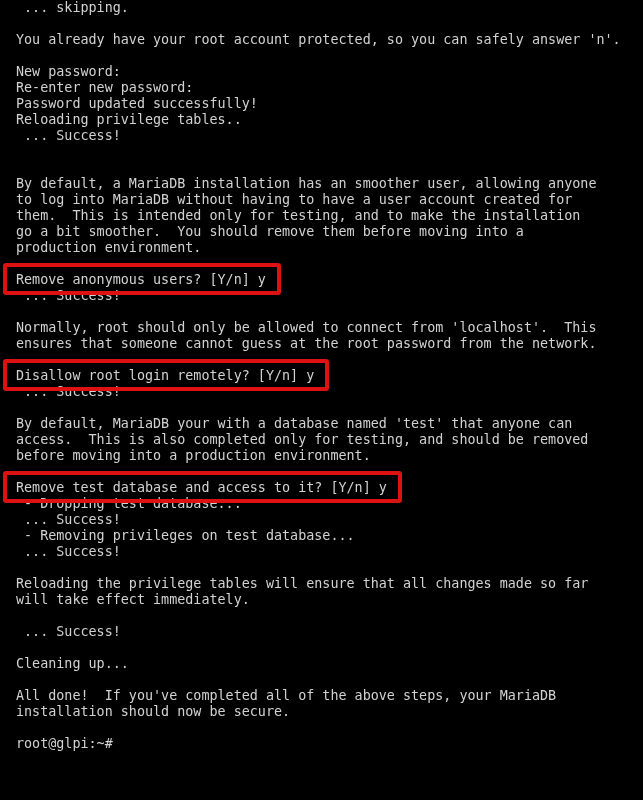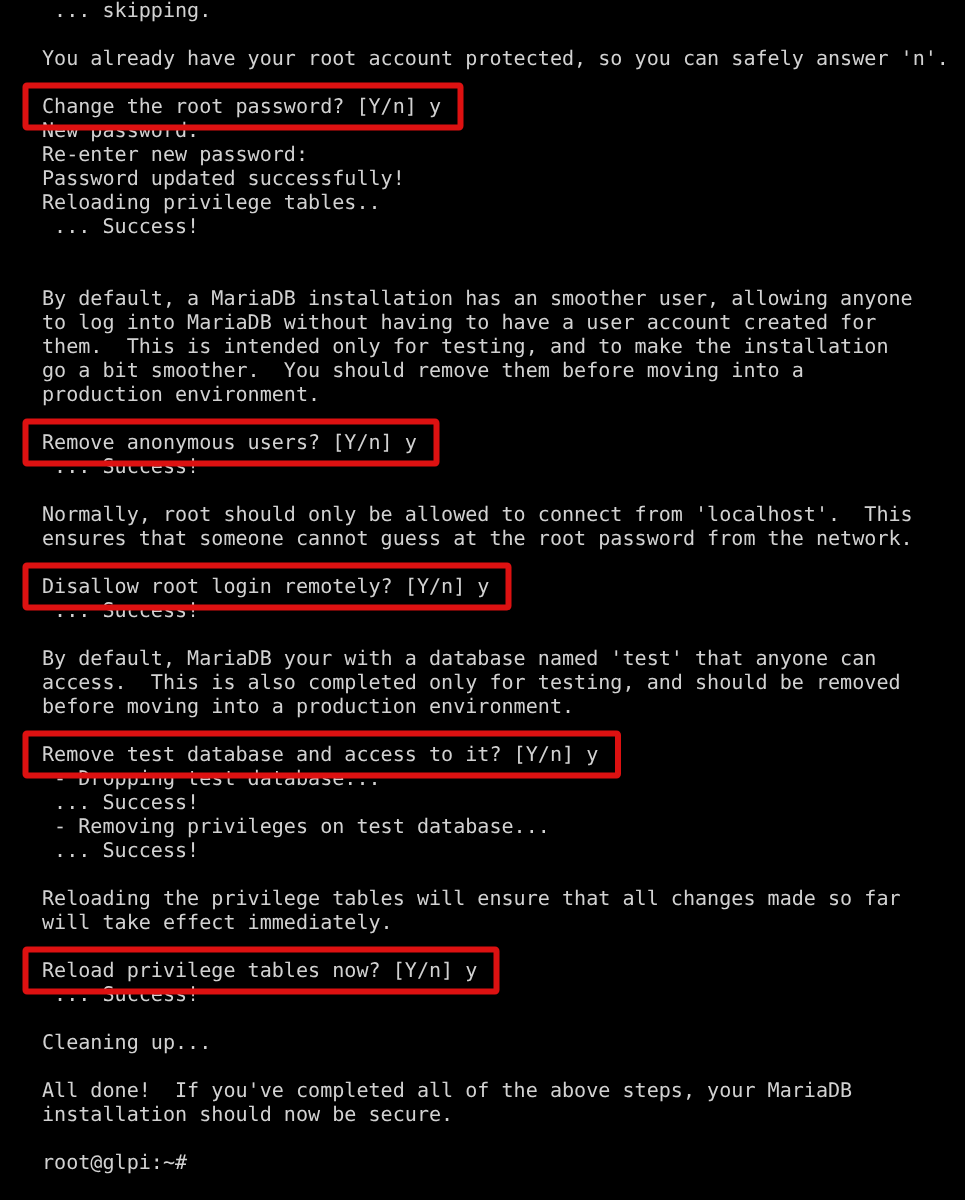--- a/index.html
+++ b/index.html
@@ -14,21 +14,21 @@
     background: #000000;
     overflow: hidden;
     font-family: "DejaVu Sans Mono", "Liberation Mono", monospace;
     font-size: 13.4px;
     line-height: 16px;
     cursor: text;
   }
   #terminal {
     position: absolute;
     top: 0;
-    left: 28px;
+    left: 16px;
     right: 0;
   }
   .line {
     height: 16px;
     white-space: pre;
     color: #d2d2d2;
   }
   .line-text {
     position: relative;
     display: inline-block;
@@ -48,21 +48,20 @@
 </style>
 </head>
 <body>
 
 <div id="screen">
   <div id="terminal">
       <div class="line"><span class="line-text"> ... skipping.</span></div>
       <div class="line"><span class="line-text"></span></div>
       <div class="line"><span class="line-text">You already have your root account protected, so you can safely answer 'n'.</span></div>
       <div class="line"><span class="line-text"></span></div>
-      <div class="line"><span class="line-text"><i class="hlbox"></i>Change the root password? [Y/n] y</span></div>
       <div class="line"><span class="line-text">New password:</span></div>
       <div class="line"><span class="line-text">Re-enter new password:</span></div>
       <div class="line"><span class="line-text">Password updated successfully!</span></div>
       <div class="line"><span class="line-text">Reloading privilege tables..</span></div>
       <div class="line"><span class="line-text"> ... Success!</span></div>
       <div class="line"><span class="line-text"></span></div>
       <div class="line"><span class="line-text"></span></div>
       <div class="line"><span class="line-text">By default, a MariaDB installation has an smoother user, allowing anyone</span></div>
       <div class="line"><span class="line-text">to log into MariaDB without having to have a user account created for</span></div>
       <div class="line"><span class="line-text">them.  This is intended only for testing, and to make the installation</span></div>
@@ -84,21 +83,20 @@
       <div class="line"><span class="line-text"></span></div>
       <div class="line"><span class="line-text"><i class="hlbox"></i>Remove test database and access to it? [Y/n] y</span></div>
       <div class="line"><span class="line-text"> - Dropping test database...</span></div>
       <div class="line"><span class="line-text"> ... Success!</span></div>
       <div class="line"><span class="line-text"> - Removing privileges on test database...</span></div>
       <div class="line"><span class="line-text"> ... Success!</span></div>
       <div class="line"><span class="line-text"></span></div>
       <div class="line"><span class="line-text">Reloading the privilege tables will ensure that all changes made so far</span></div>
       <div class="line"><span class="line-text">will take effect immediately.</span></div>
       <div class="line"><span class="line-text"></span></div>
-      <div class="line"><span class="line-text"><i class="hlbox"></i>Reload privilege tables now? [Y/n] y</span></div>
       <div class="line"><span class="line-text"> ... Success!</span></div>
       <div class="line"><span class="line-text"></span></div>
       <div class="line"><span class="line-text">Cleaning up...</span></div>
       <div class="line"><span class="line-text"></span></div>
       <div class="line"><span class="line-text">All done!  If you've completed all of the above steps, your MariaDB</span></div>
       <div class="line"><span class="line-text">installation should now be secure.</span></div>
       <div class="line"><span class="line-text"></span></div>
       <div class="line"><span class="line-text">root@glpi:~#</span></div>
     </div>
 </div>

